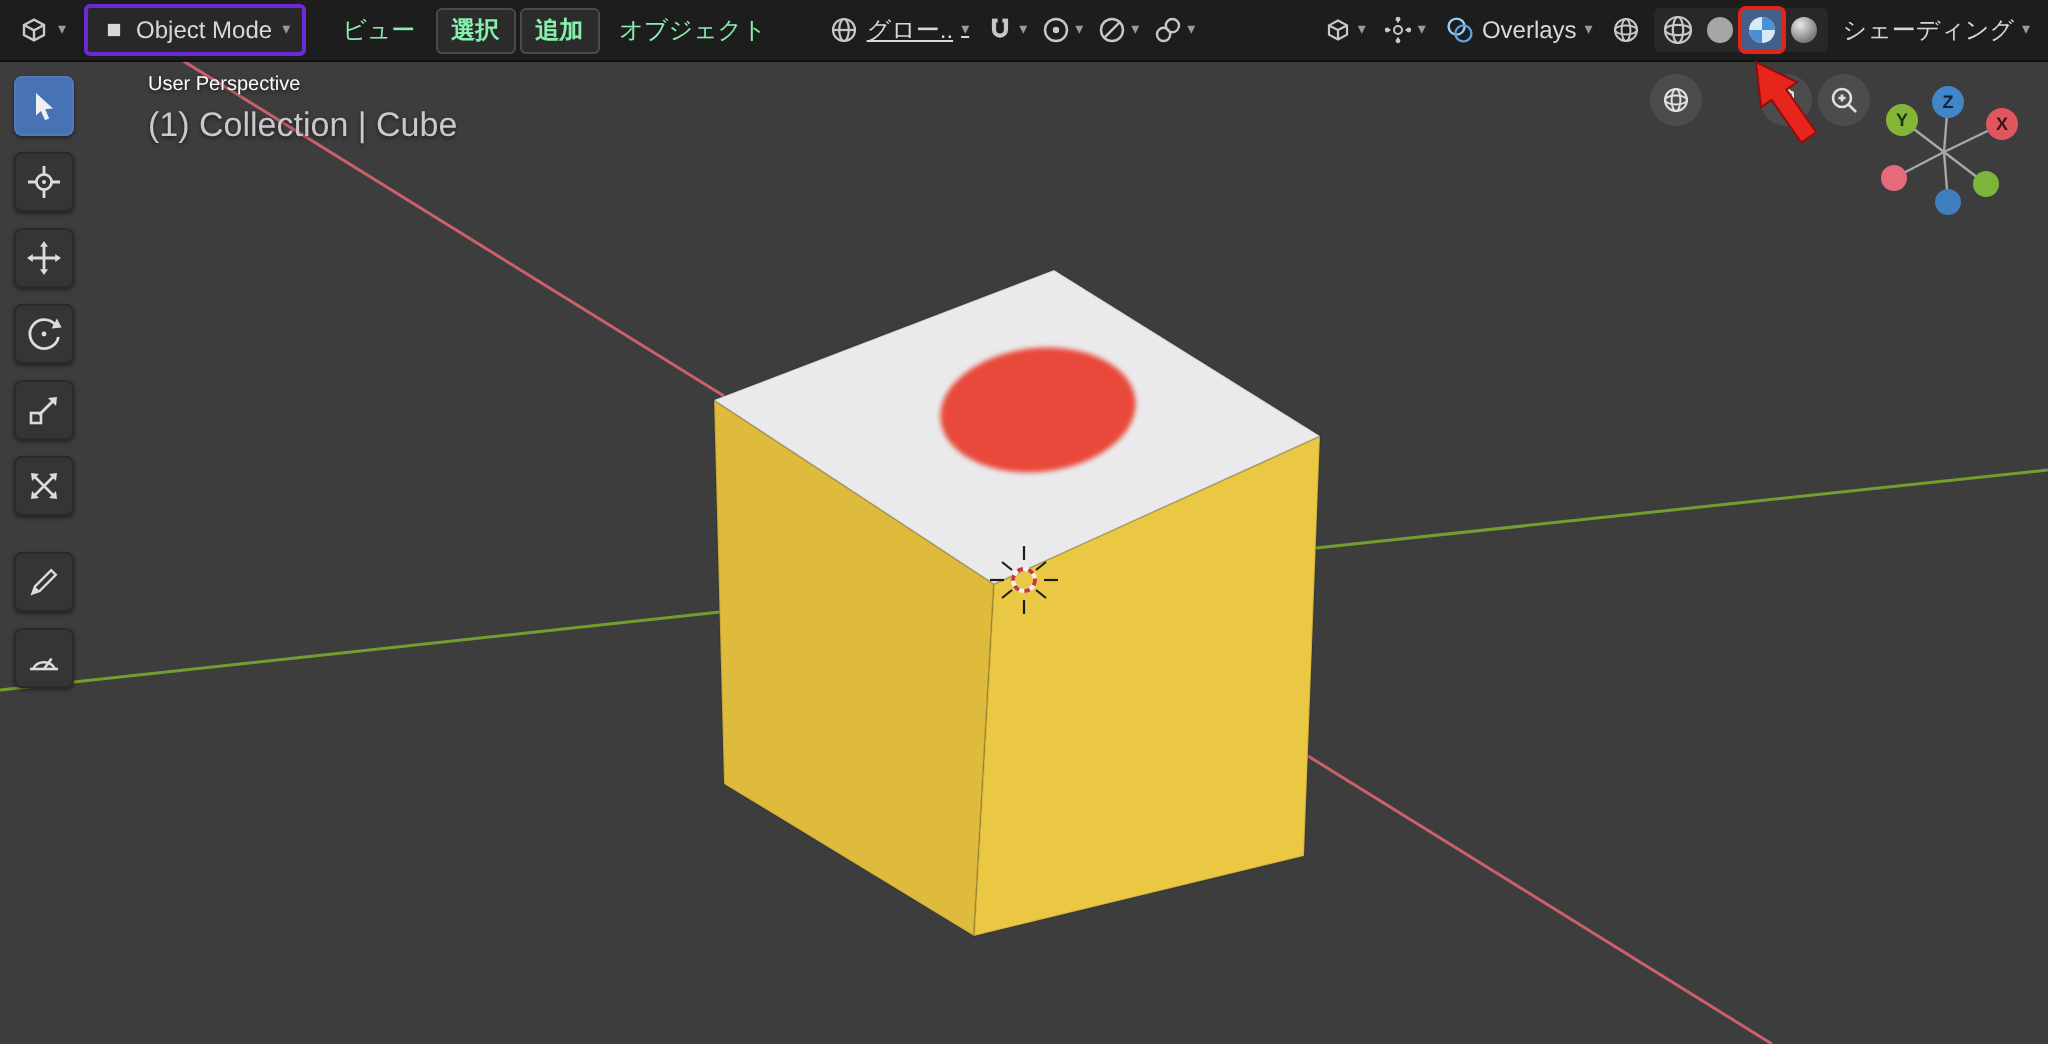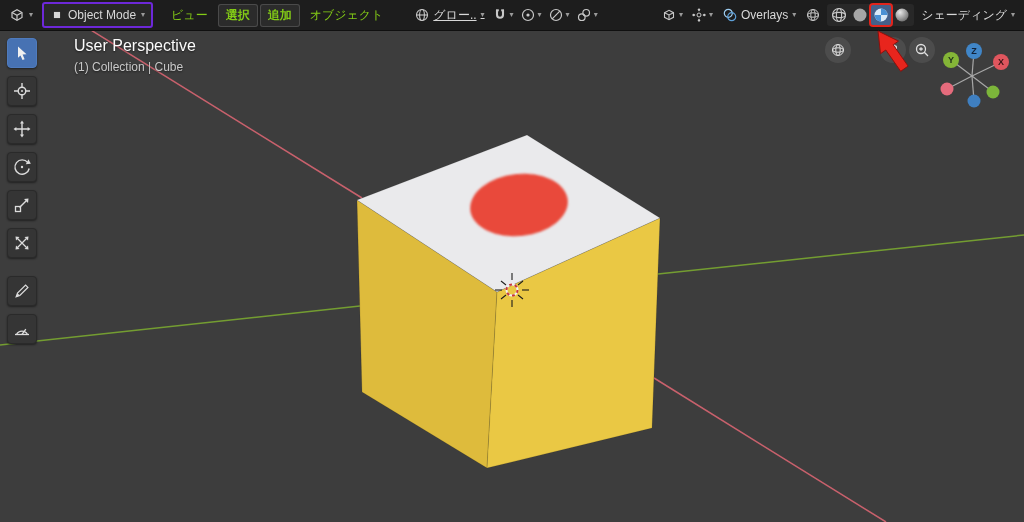--- a/index.html
+++ b/index.html
@@ -7,37 +7,37 @@
   .app{position:relative;width:1024px;height:522px;background:#3d3d3d;}
 
   
   .header{position:absolute;top:0;left:0;right:0;height:30px;background:#1d1d1d;border-bottom:1px solid #101010;
           display:flex;align-items:center;padding:0 6px;gap:2px;font-size:12px;color:#d8d8d8;z-index:10;white-space:nowrap;}
   .hbtn{display:flex;align-items:center;gap:3px;padding:2px 3px;border-radius:3px;cursor:default;}
   .chev{font-size:8px;color:#9a9a9a;line-height:1;margin-left:1px;}
   .mode-dd{display:flex;align-items:center;gap:4px;background:#282828;border:2px solid #6d28d9;border-radius:3px;
            padding:2px 6px;height:18px;margin-left:4px;}
   .menus{display:flex;align-items:center;gap:2px;margin-left:8px;}
-  .menu{padding:3px 8px;border-radius:3px;color:#84cc16;}
+  .menu{padding:3px 8px;border-radius:3px;color:#86efac;}
   .menu.boxed{background:#2b2b2b;box-shadow:inset 0 0 0 1px #4a4a4a;font-weight:bold;}
   .grp{display:flex;align-items:center;gap:1px;padding:2px 2px;border-radius:3px;}
   .orientation{margin-left:18px;text-decoration:underline;}
   .right-cluster{margin-left:auto;display:flex;align-items:center;gap:4px;}
   .shading-pill{display:flex;align-items:center;gap:1px;background:#282828;border-radius:3px;padding:1px 2px;}
   .shade-btn{width:20px;height:20px;display:flex;align-items:center;justify-content:center;border-radius:2px;}
   .shade-btn.active{background:#44608a;}
   .shade-btn.annotated{box-shadow:0 0 0 2px #e3241b;}
   .icon16{display:block;}
 
   
   .viewport{position:absolute;top:30px;left:0;right:0;bottom:0;background:#3d3d3d;overflow:hidden;}
   .scene{position:absolute;top:0;left:0;z-index:0;}
   .vp-text{position:absolute;top:7px;left:74px;z-index:4;text-shadow:0 1px 2px rgba(0,0,0,.55);}
-  .vp-title{font-size:16px;color:#fcfcfc;}
-  .vp-sub{font-size:12px;color:#c9c9c9;margin-top:5px;}
+  .vp-title{font-size:10px;color:#fcfcfc;}
+  .vp-sub{font-size:17px;color:#c9c9c9;margin-top:5px;}
 
   
   .toolbar{position:absolute;left:7px;top:8px;display:flex;flex-direction:column;gap:8px;z-index:5;}
   .tool{width:28px;height:28px;background:#353535;border:1px solid #2a2a2a;border-radius:4px;
         display:flex;align-items:center;justify-content:center;box-shadow:0 1px 2px rgba(0,0,0,.45);}
   .tool.active{background:#4772b3;border-color:#4f7bbd;}
   .tool.gap-top{margin-top:10px;}
 
   
   .navbtn{position:absolute;top:7px;width:26px;height:26px;border-radius:50%;background:rgba(90,90,90,.55);

